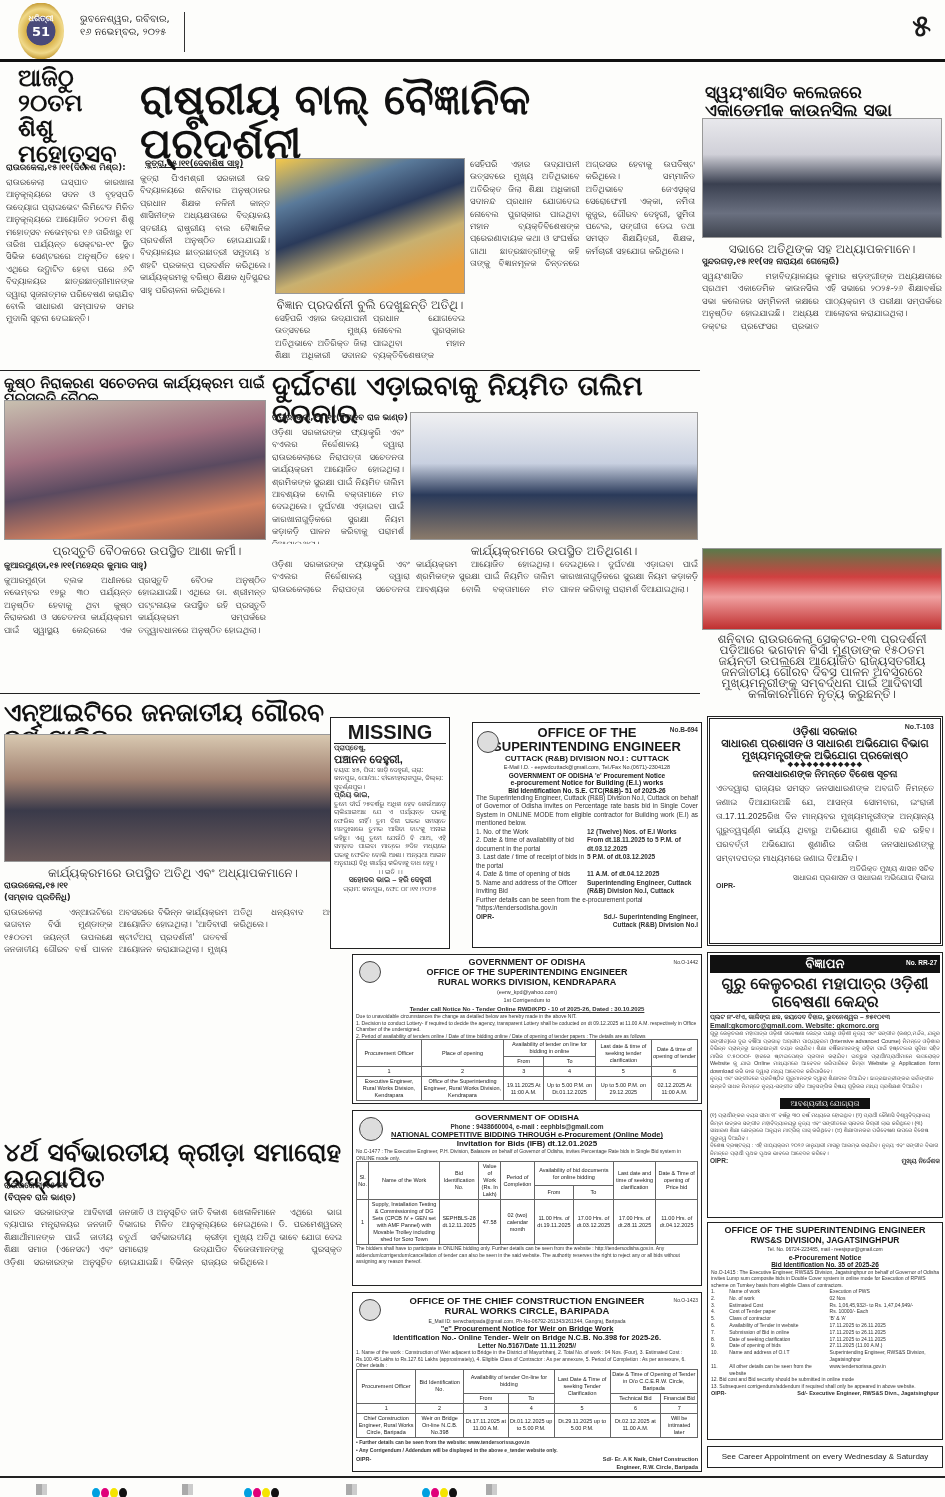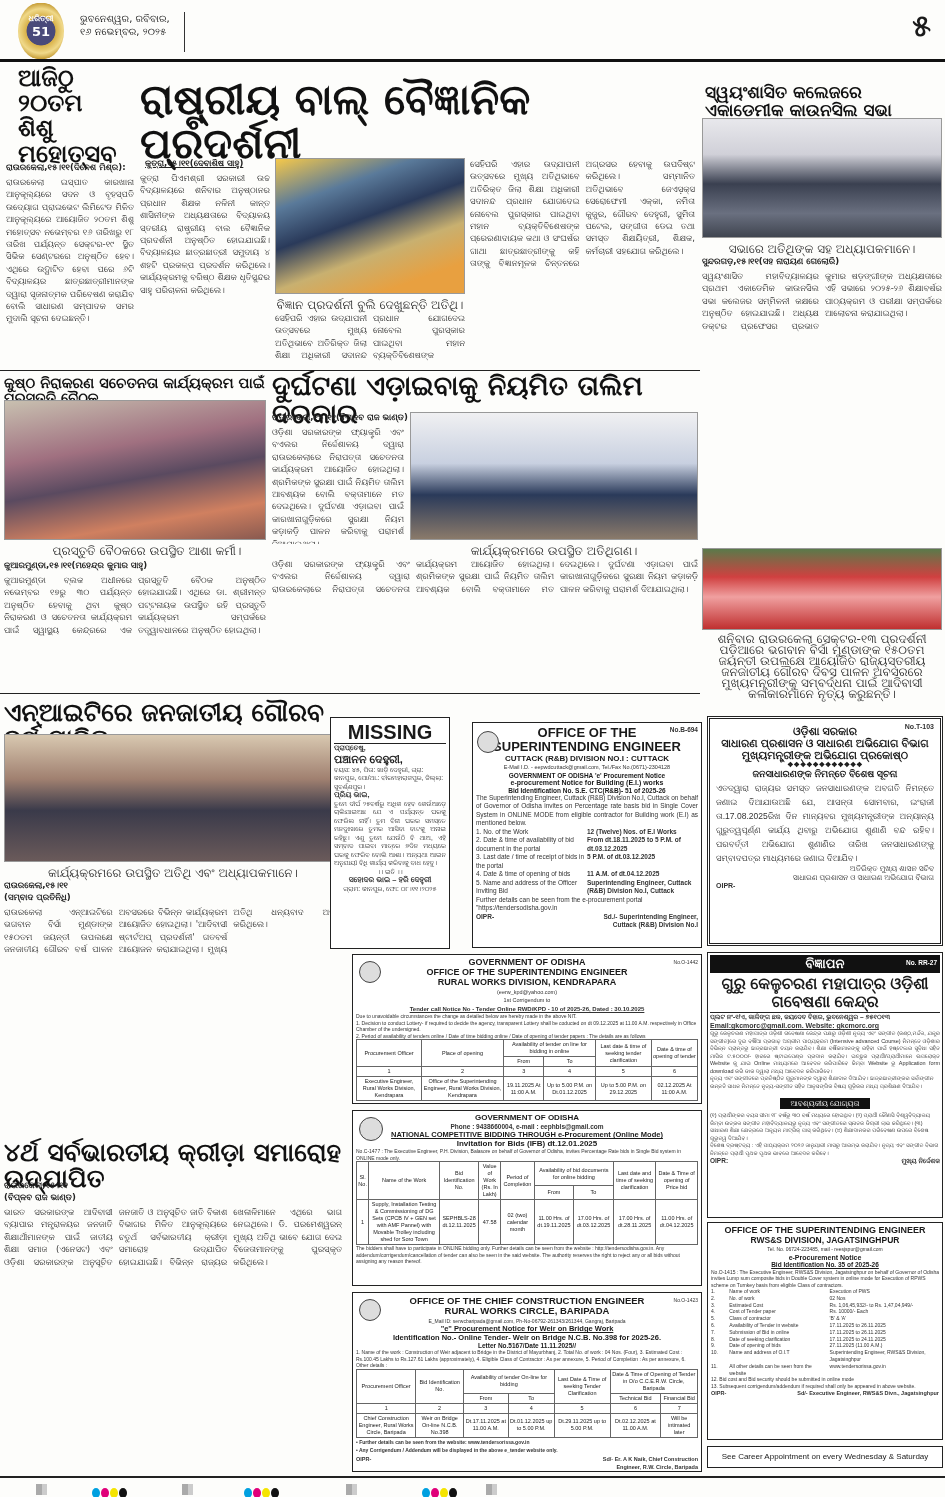--- a/index.html
+++ b/index.html
@@ -143,21 +143,21 @@
   </div>
 </div>
 
 <div class="abs ad" style="left:707px;top:716px;width:236px;height:230px;padding:6px;border:3px double #222">
   <div class="s" style="position:absolute;right:6px;top:4px;font-weight:bold;font-size:7px">No.T-103</div>
   <div class="t" style="font-size:11px">ଓଡ଼ିଶା ସରକାର</div>
   <div class="t" style="font-size:11px">ସାଧାରଣ ପ୍ରଶାସନ ଓ ସାଧାରଣ ଅଭିଯୋଗ ବିଭାଗ</div>
   <div class="t" style="font-size:11px">ମୁଖ୍ୟମନ୍ତ୍ରୀଙ୍କ ଅଭିଯୋଗ ପ୍ରକୋଷ୍ଠ</div>
   <div class="t" style="font-size:7px">❖❖❖❖❖❖❖❖❖❖❖❖</div>
   <div class="t" style="font-size:9.5px">ଜନସାଧାରଣଙ୍କ ନିମନ୍ତେ ବିଶେଷ ସୂଚନା</div>
-  <div class="s" style="font-size:8.5px;line-height:14px;text-align:justify;margin-top:2px">ଏତଦ୍ୱାରା ରାଜ୍ୟର ସମସ୍ତ ଜନସାଧାରଣଙ୍କ ଅବଗତି ନିମନ୍ତେ ଜଣାଇ ଦିଆଯାଉଅଛି ଯେ, ଆସନ୍ତା ସୋମବାର, ଇଂରାଜୀ ତା.17.08.2025ରିଖ ଦିନ ମାନ୍ୟବର ମୁଖ୍ୟମନ୍ତ୍ରୀଙ୍କ ଅନ୍ୟାନ୍ୟ ଗୁରୁତ୍ୱପୂର୍ଣ୍ଣ କାର୍ଯ୍ୟ ଥିବାରୁ ଅଭିଯୋଗ ଶୁଣାଣି ବନ୍ଦ ରହିବ। ପରବର୍ତ୍ତୀ ଅଭିଯୋଗ ଶୁଣାଣିର ତାରିଖ ଜନସାଧାରଣଙ୍କୁ ସମ୍ବାଦପତ୍ର ମାଧ୍ୟମରେ ଜଣାଇ ଦିଆଯିବ।</div>
+  <div class="s" style="font-size:8.5px;line-height:14px;text-align:justify;margin-top:2px">ଏତଦ୍ୱାରା ରାଜ୍ୟର ସମସ୍ତ ଜନସାଧାରଣଙ୍କ ଅବଗତି ନିମନ୍ତେ ଜଣାଇ ଦିଆଯାଉଅଛି ଯେ, ଆସନ୍ତା ସୋମବାର, ଇଂରାଜୀ ତା.17.11.2025ରିଖ ଦିନ ମାନ୍ୟବର ମୁଖ୍ୟମନ୍ତ୍ରୀଙ୍କ ଅନ୍ୟାନ୍ୟ ଗୁରୁତ୍ୱପୂର୍ଣ୍ଣ କାର୍ଯ୍ୟ ଥିବାରୁ ଅଭିଯୋଗ ଶୁଣାଣି ବନ୍ଦ ରହିବ। ପରବର୍ତ୍ତୀ ଅଭିଯୋଗ ଶୁଣାଣିର ତାରିଖ ଜନସାଧାରଣଙ୍କୁ ସମ୍ବାଦପତ୍ର ମାଧ୍ୟମରେ ଜଣାଇ ଦିଆଯିବ।</div>
   <div class="s" style="text-align:right;font-size:7.5px">ଅତିରିକ୍ତ ମୁଖ୍ୟ ଶାସନ ସଚିବ</div>
   <div class="s" style="text-align:right;font-size:7.5px">ସାଧାରଣ ପ୍ରଶାସନ ଓ ସାଧାରଣ ଅଭିଯୋଗ ବିଭାଗ</div>
   <div class="s" style="font-weight:bold;font-size:7px">OIPR-</div>
 </div>
 
 <div class="abs ad" style="left:352px;top:954px;width:350px;height:150px;padding:3px">
   <div class="s" style="position:absolute;right:3px;top:3px;font-size:5px">No.O-1442</div>
   <div style="position:absolute;left:6px;top:6px;width:22px;height:22px;border-radius:50%;border:1px solid #444;background:#ddd"></div>
   <div class="t" style="font-size:9px">GOVERNMENT OF ODISHA</div>
   <div class="t" style="font-size:9px">OFFICE OF THE SUPERINTENDING ENGINEER</div>

